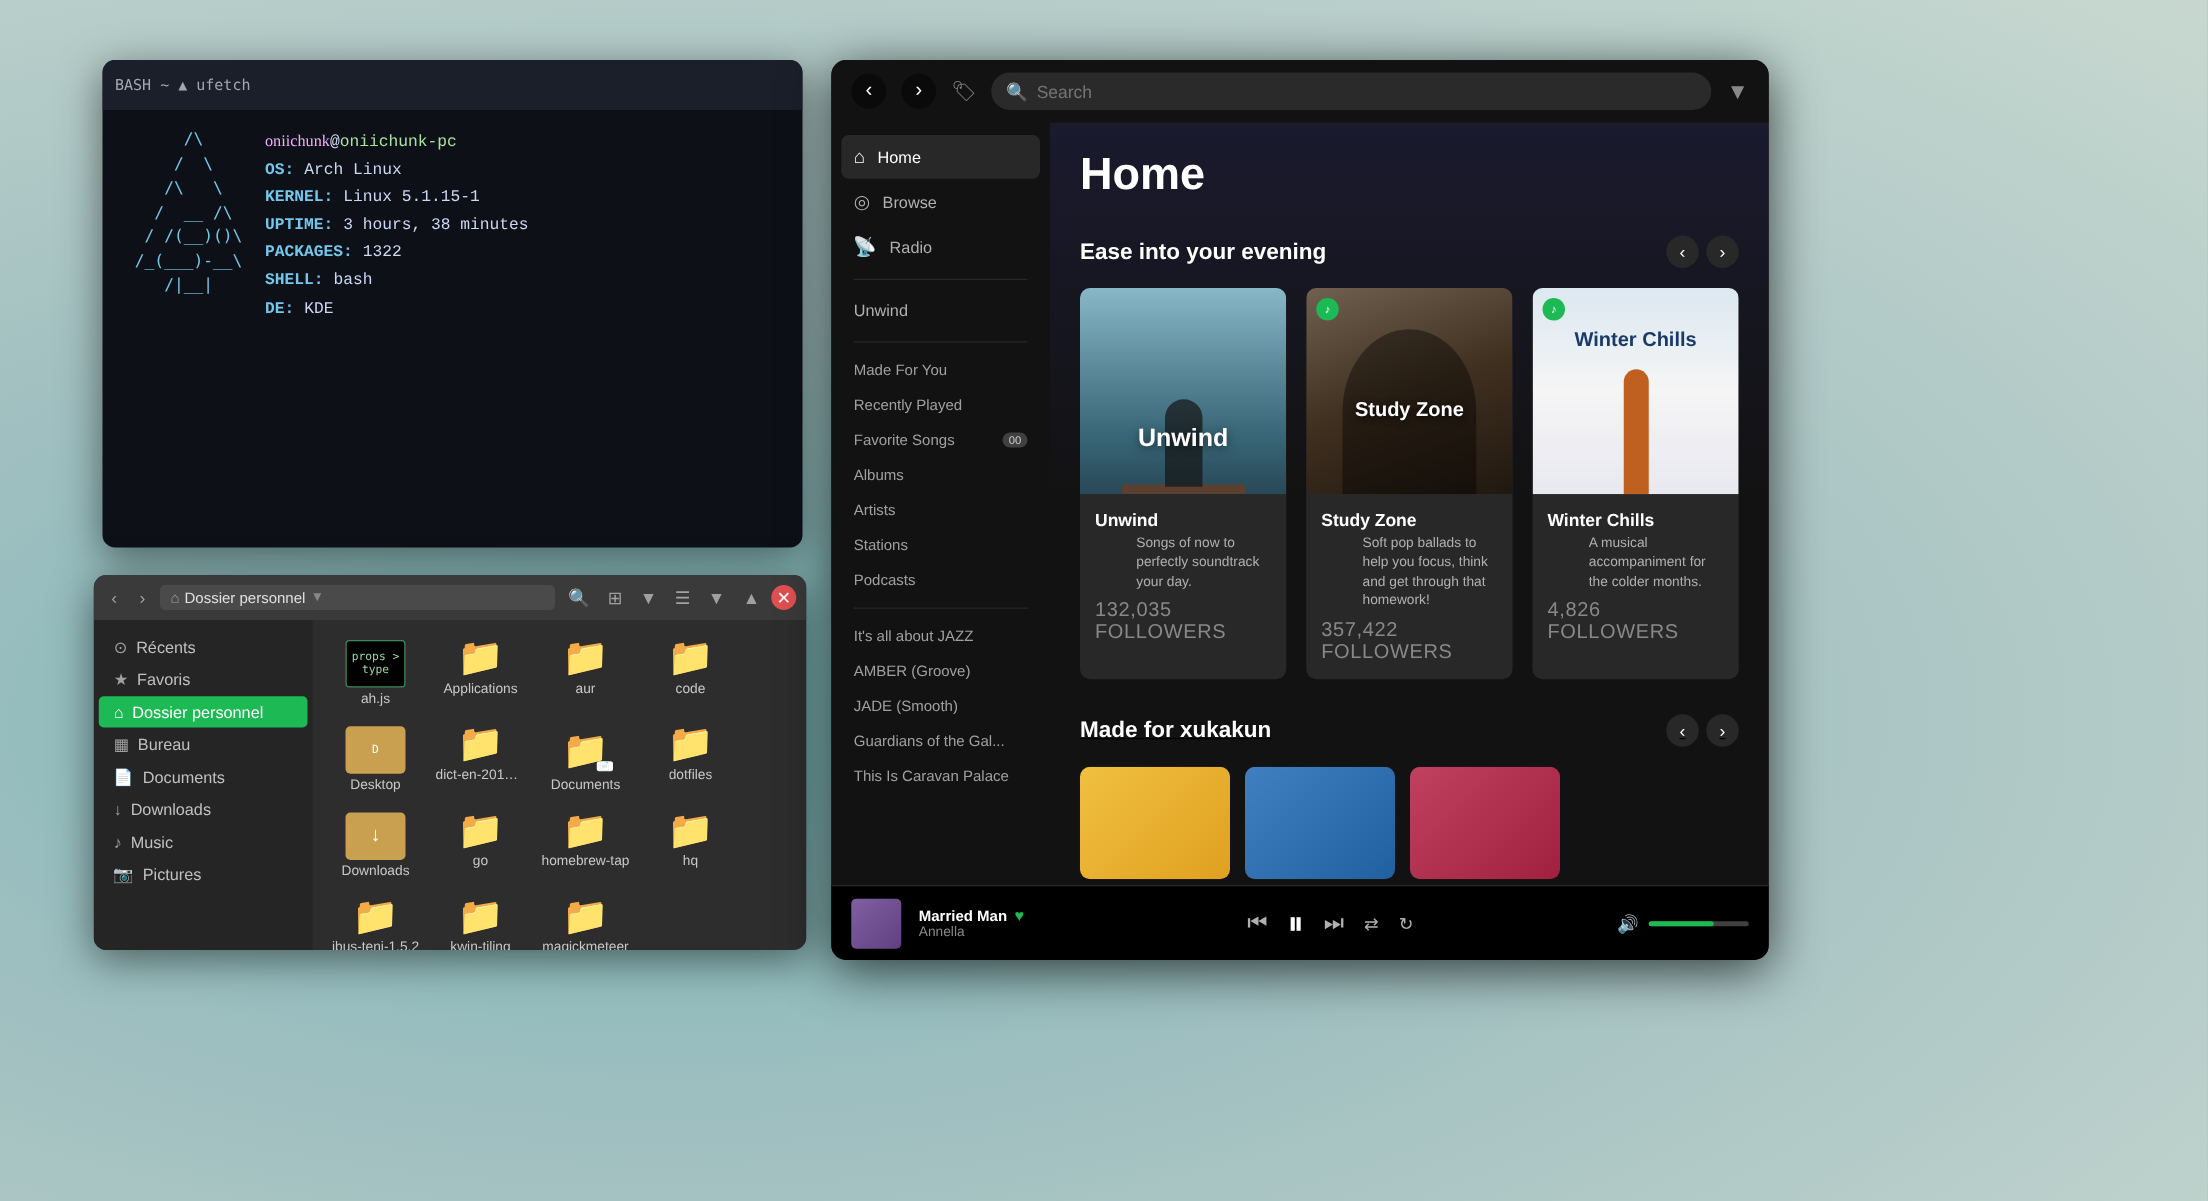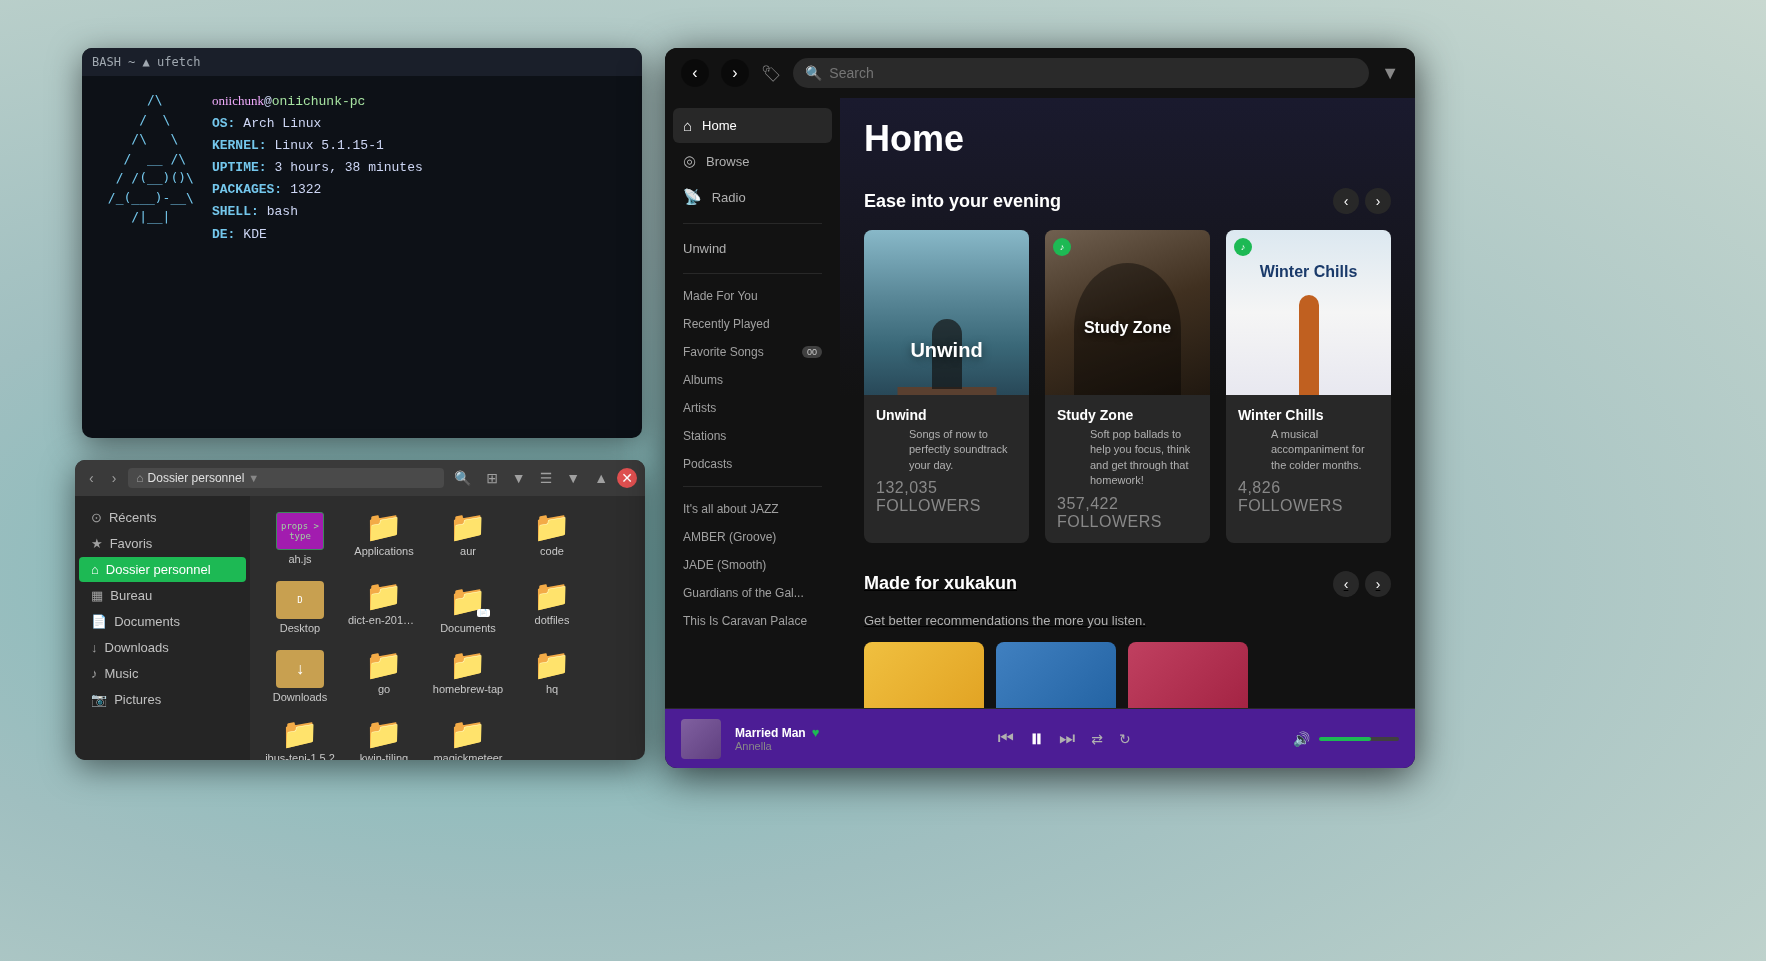--- a/index.html
+++ b/index.html
@@ -20,21 +20,21 @@
       left: 82px;
       width: 560px;
       height: 390px;
       background: #0d1117;
       border-radius: 10px;
       box-shadow: 0 8px 32px rgba(0,0,0,0.5);
       overflow: hidden;
     }
     .terminal-titlebar {
       background: #1a1f2a;
-      height: 28px;
+      height: 40px;
       display: flex;
       align-items: center;
       padding: 0 10px;
     }
     .terminal-titlebar-text {
       color: #a0a8b0;
       font-size: 12px;
       font-family: monospace;
     }
     .terminal-body {
@@ -451,21 +451,21 @@
     }
     .mini-cover-3 {
       width: 100%;
       height: 100%;
       background: linear-gradient(135deg, #c04060 0%, #a02040 100%);
     }
 
     
     .music-playerbar {
       height: 60px;
-      background: #4c1d95;
+      background: #000000;
       border-top: 1px solid #282828;
       display: flex;
       align-items: center;
       padding: 0 16px;
       gap: 14px;
       flex-shrink: 0;
     }
     .player-track-thumb {
       width: 40px;
       height: 40px;
@@ -721,21 +721,21 @@
         <span>Music</span>
       </div>
       <div class="fm-sidebar-item">
         <span class="fm-si-icon">📷</span>
         <span>Pictures</span>
       </div>
     </div>
     <div class="fm-files-area">
 
       <div class="fm-file-item">
-        <div style="width:48px; height:38px; background:#a21caf; border:1px solid #3d8a5a; border-radius:3px; display:flex; align-items:center; justify-content:center;">
+        <div style="width:48px; height:38px; background:#000000; border:1px solid #3d8a5a; border-radius:3px; display:flex; align-items:center; justify-content:center;">
           <span style="color:#a0d0a0; font-family:monospace; font-size:9px;">props &gt;<br>type</span>
         </div>
         <span class="fm-file-name">ah.js</span>
       </div>
 
       <div class="fm-file-item">
         <span class="fm-folder-icon">📁</span>
         <span class="fm-file-name">Applications</span>
       </div>
       <div class="fm-file-item">
@@ -933,21 +933,20 @@
       </div>
 
       <div class="music-made-for">
         <div class="music-section-header">
           <span class="music-section-title">Made for xukakun</span>
           <div class="music-section-nav">
             <button class="music-section-nav-btn">‹</button>
             <button class="music-section-nav-btn">›</button>
           </div>
         </div>
-        <div class="music-made-for-desc">Get better recommendations the more you listen.</div>
         <div class="music-mini-cards">
           <div class="music-mini-card">
             <div class="mini-cover-1"></div>
           </div>
           <div class="music-mini-card">
             <div class="mini-cover-2"></div>
           </div>
           <div class="music-mini-card">
             <div class="mini-cover-3"></div>
           </div>

